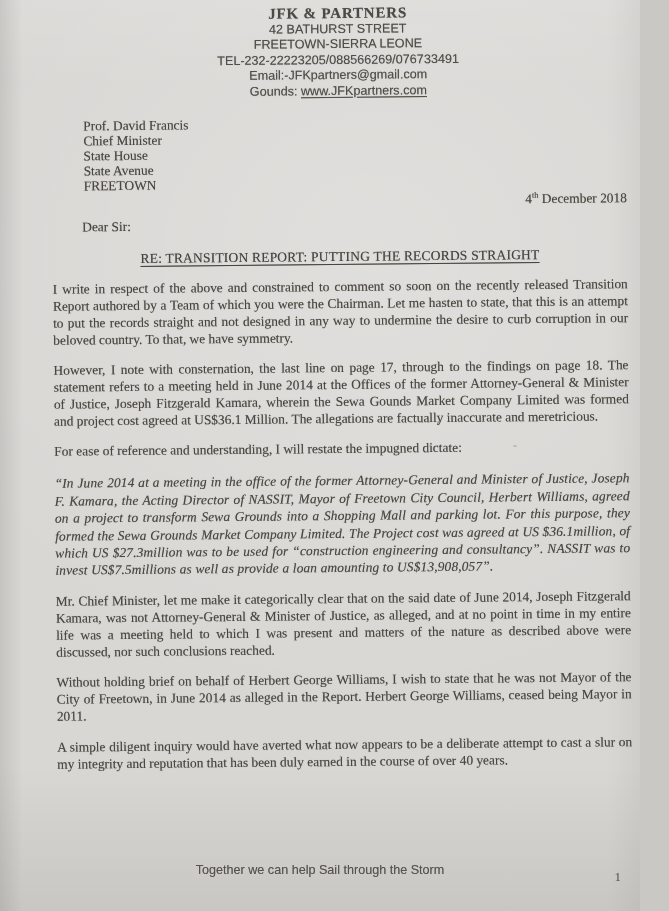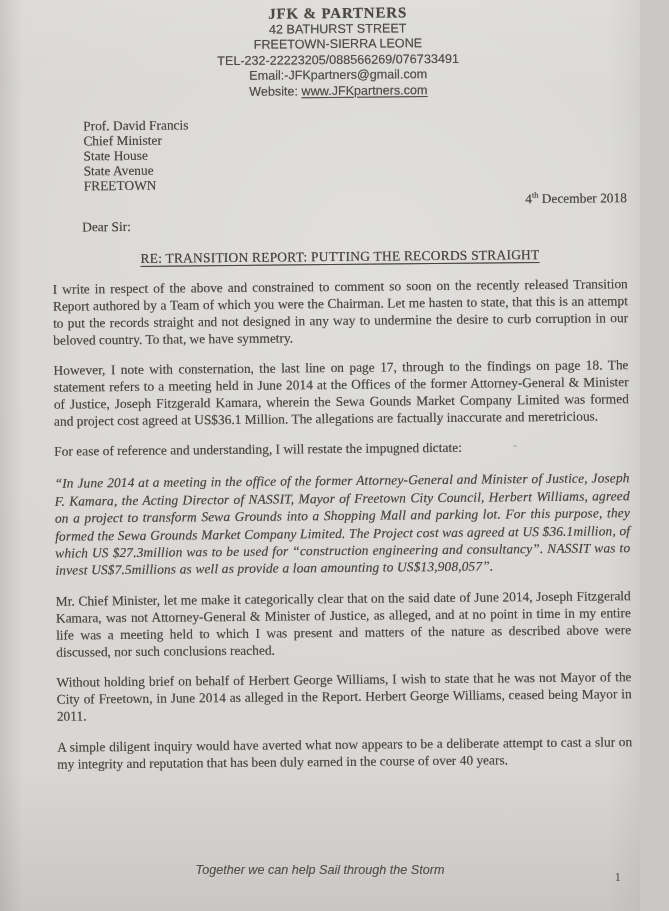--- a/index.html
+++ b/index.html
@@ -88,21 +88,20 @@
     line-height: 17.4px;
     letter-spacing: 0.15px;
   }
   .footer-motto {
     position: absolute;
     left: 0;
     top: 863px;
     width: 640px;
     text-align: center;
     font-family: "Liberation Sans", sans-serif;
-    font-style: italic;
     font-size: 12.6px;
     color: #55534c;
     text-shadow: 0 0 0.6px rgba(85,83,76,0.5);
   }
   .page-number {
     position: absolute;
     right: 19px;
     top: 869px;
     font-family: "Liberation Serif", serif;
     font-size: 13px;
@@ -122,21 +121,21 @@
 <div class="page">
   <div class="content">
 
     <div class="letterhead">
       <div class="company">JFK &amp; PARTNERS</div>
       <div class="contact">42 BATHURST STREET</div>
       <div class="contact">FREETOWN-SIERRA LEONE</div>
       <div class="contact">TEL-232-22223205/088566269/076733491</div>
       <div class="contact">Email:-JFKpartners@gmail.com</div>
       <div class="contact">
-        <span>Website:</span>
+        <span>Gounds:</span>
         <span class="u">www.JFKpartners.com</span>
       </div>
     </div>
 
     <div class="recipient">
       <div>Prof. David Francis</div>
       <div>Chief Minister</div>
       <div>State House</div>
       <div>State Avenue</div>
       <div>FREETOWN</div>

